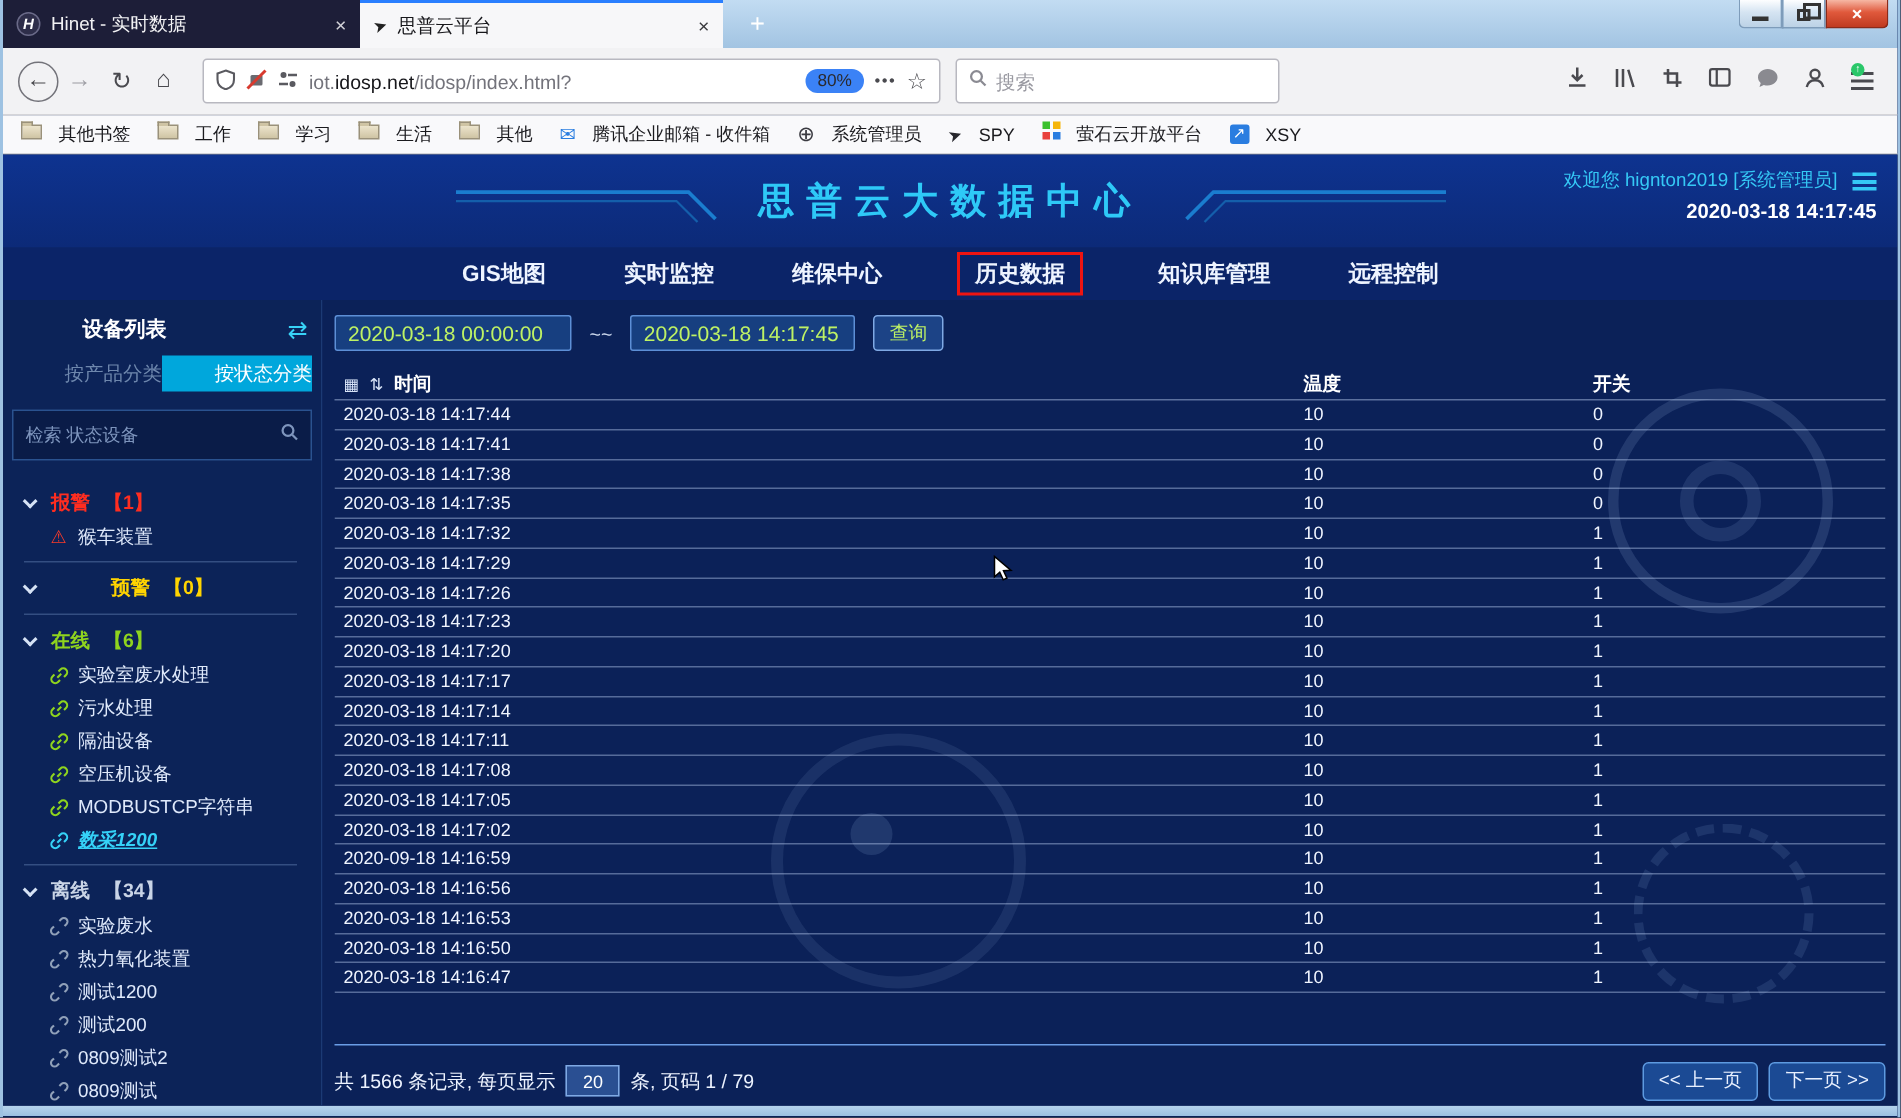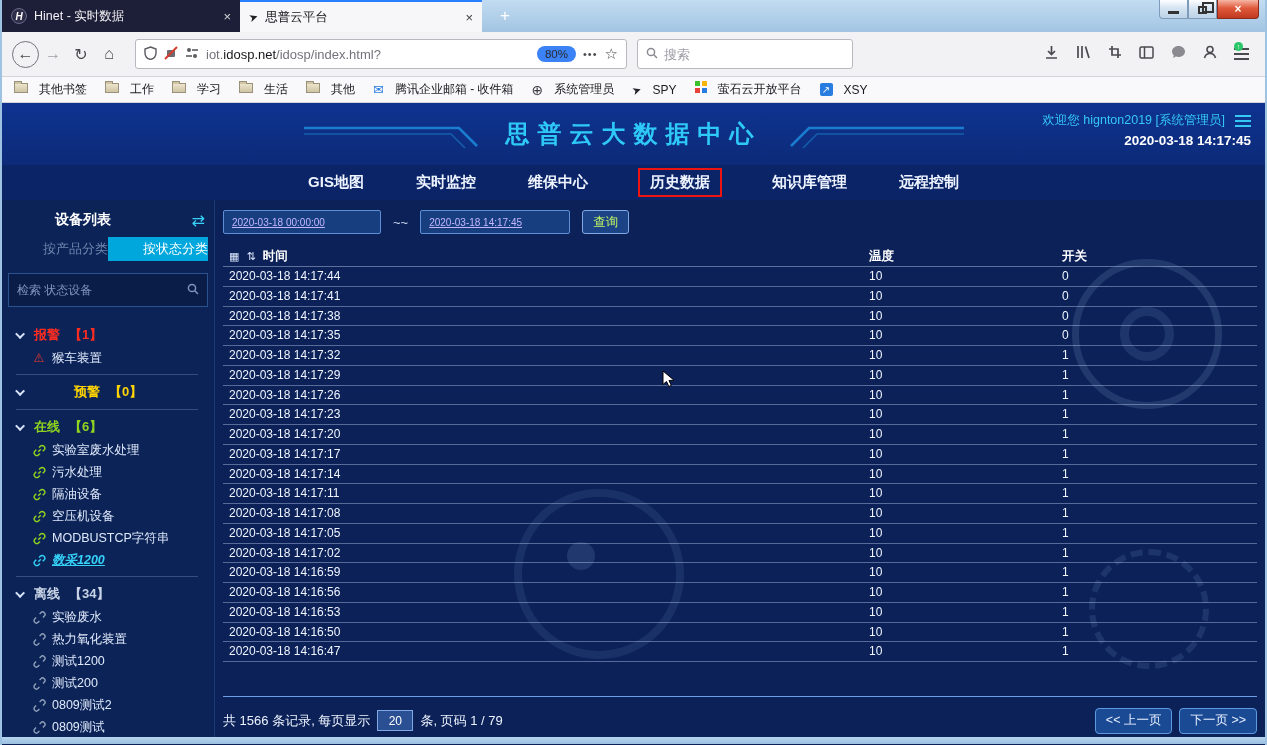--- a/index.html
+++ b/index.html
@@ -127,22 +127,22 @@
   .main { flex:1; position:relative; overflow:hidden; background:#0b2158; }
   .circ { position:absolute; border-radius:50%; pointer-events:none; }
   .c1 { left:857px; top:59px; width:150px; height:150px; border:7px solid rgba(165,195,240,.15); }
   .c1b { left:905px; top:107px; width:54px; height:54px; border:9px solid rgba(165,195,240,.13); }
   .c2 { left:299px; top:289px; width:170px; height:170px; border:8px solid rgba(165,195,240,.10); }
   .c2b { left:352px; top:342px; width:28px; height:28px; background:rgba(165,195,240,.14); }
   .c3 { left:874px; top:349px; width:120px; height:120px; border:6px dashed rgba(165,195,240,.12); }
 
   .query-bar { position:absolute; left:8px; top:9px; right:8px; height:26px; display:flex;
                align-items:center; gap:12px; }
-  .date-input { width:158px; height:24px; background:#173f80; border:1px solid #5d8fd6; color:#c4b5fd;
-                font-size:10px; padding:0 8px; border-radius:2px; font-family:inherit;text-decoration:underline; }
+  .date-input { width:158px; height:24px; background:#173f80; border:1px solid #5d8fd6; color:#bef264;
+                font-size:14px; padding:0 8px; border-radius:2px; font-family:inherit; }
   .date-input.d2 { width:150px; }
   .tilde { color:#cdd9ee; font-size:13px; }
   .query-btn { height:24px; padding:0 10px; background:#1c4386; border:1px solid #7fa9e4; color:#bef264;
                font-size:12.5px; border-radius:3px; font-family:inherit; }
   .t-head { position:absolute; left:8px; right:8px; top:47px; height:19px; display:flex;
             align-items:center; gap:7px; font-size:12.5px; font-weight:bold; color:#fff; padding-left:6px; }
   .th-ic { font-size:11px; color:#d8e4f8; font-weight:normal; }
   .th.temp, .c-temp { position:absolute; left:646px; }
   .th.sw, .c-sw { position:absolute; left:839px; }
   .t-rows { position:absolute; left:8px; right:8px; top:66px; height:424px; overflow:hidden;
@@ -527,21 +527,21 @@
             <div class="t-row"><span class="c-time">2020-03-18 14:17:29</span><span class="c-temp">10</span><span class="c-sw">1</span></div>
             <div class="t-row"><span class="c-time">2020-03-18 14:17:26</span><span class="c-temp">10</span><span class="c-sw">1</span></div>
             <div class="t-row"><span class="c-time">2020-03-18 14:17:23</span><span class="c-temp">10</span><span class="c-sw">1</span></div>
             <div class="t-row"><span class="c-time">2020-03-18 14:17:20</span><span class="c-temp">10</span><span class="c-sw">1</span></div>
             <div class="t-row"><span class="c-time">2020-03-18 14:17:17</span><span class="c-temp">10</span><span class="c-sw">1</span></div>
             <div class="t-row"><span class="c-time">2020-03-18 14:17:14</span><span class="c-temp">10</span><span class="c-sw">1</span></div>
             <div class="t-row"><span class="c-time">2020-03-18 14:17:11</span><span class="c-temp">10</span><span class="c-sw">1</span></div>
             <div class="t-row"><span class="c-time">2020-03-18 14:17:08</span><span class="c-temp">10</span><span class="c-sw">1</span></div>
             <div class="t-row"><span class="c-time">2020-03-18 14:17:05</span><span class="c-temp">10</span><span class="c-sw">1</span></div>
             <div class="t-row"><span class="c-time">2020-03-18 14:17:02</span><span class="c-temp">10</span><span class="c-sw">1</span></div>
-            <div class="t-row"><span class="c-time">2020-03-18 14:16:59</span><span class="c-temp">10</span><span class="c-sw">1</span></div>
+            <div class="t-row"><span class="c-time">2020-09-18 14:16:59</span><span class="c-temp">10</span><span class="c-sw">1</span></div>
             <div class="t-row"><span class="c-time">2020-03-18 14:16:56</span><span class="c-temp">10</span><span class="c-sw">1</span></div>
             <div class="t-row"><span class="c-time">2020-03-18 14:16:53</span><span class="c-temp">10</span><span class="c-sw">1</span></div>
             <div class="t-row"><span class="c-time">2020-03-18 14:16:50</span><span class="c-temp">10</span><span class="c-sw">1</span></div>
             <div class="t-row"><span class="c-time">2020-03-18 14:16:47</span><span class="c-temp">10</span><span class="c-sw">1</span></div>
           </div>
 
         <div class="m-footer">
           <span>共 1566 条记录, 每页显示</span>
           <input class="psize" value="20" style="">
           <span>条, 页码 1 / 79</span>

